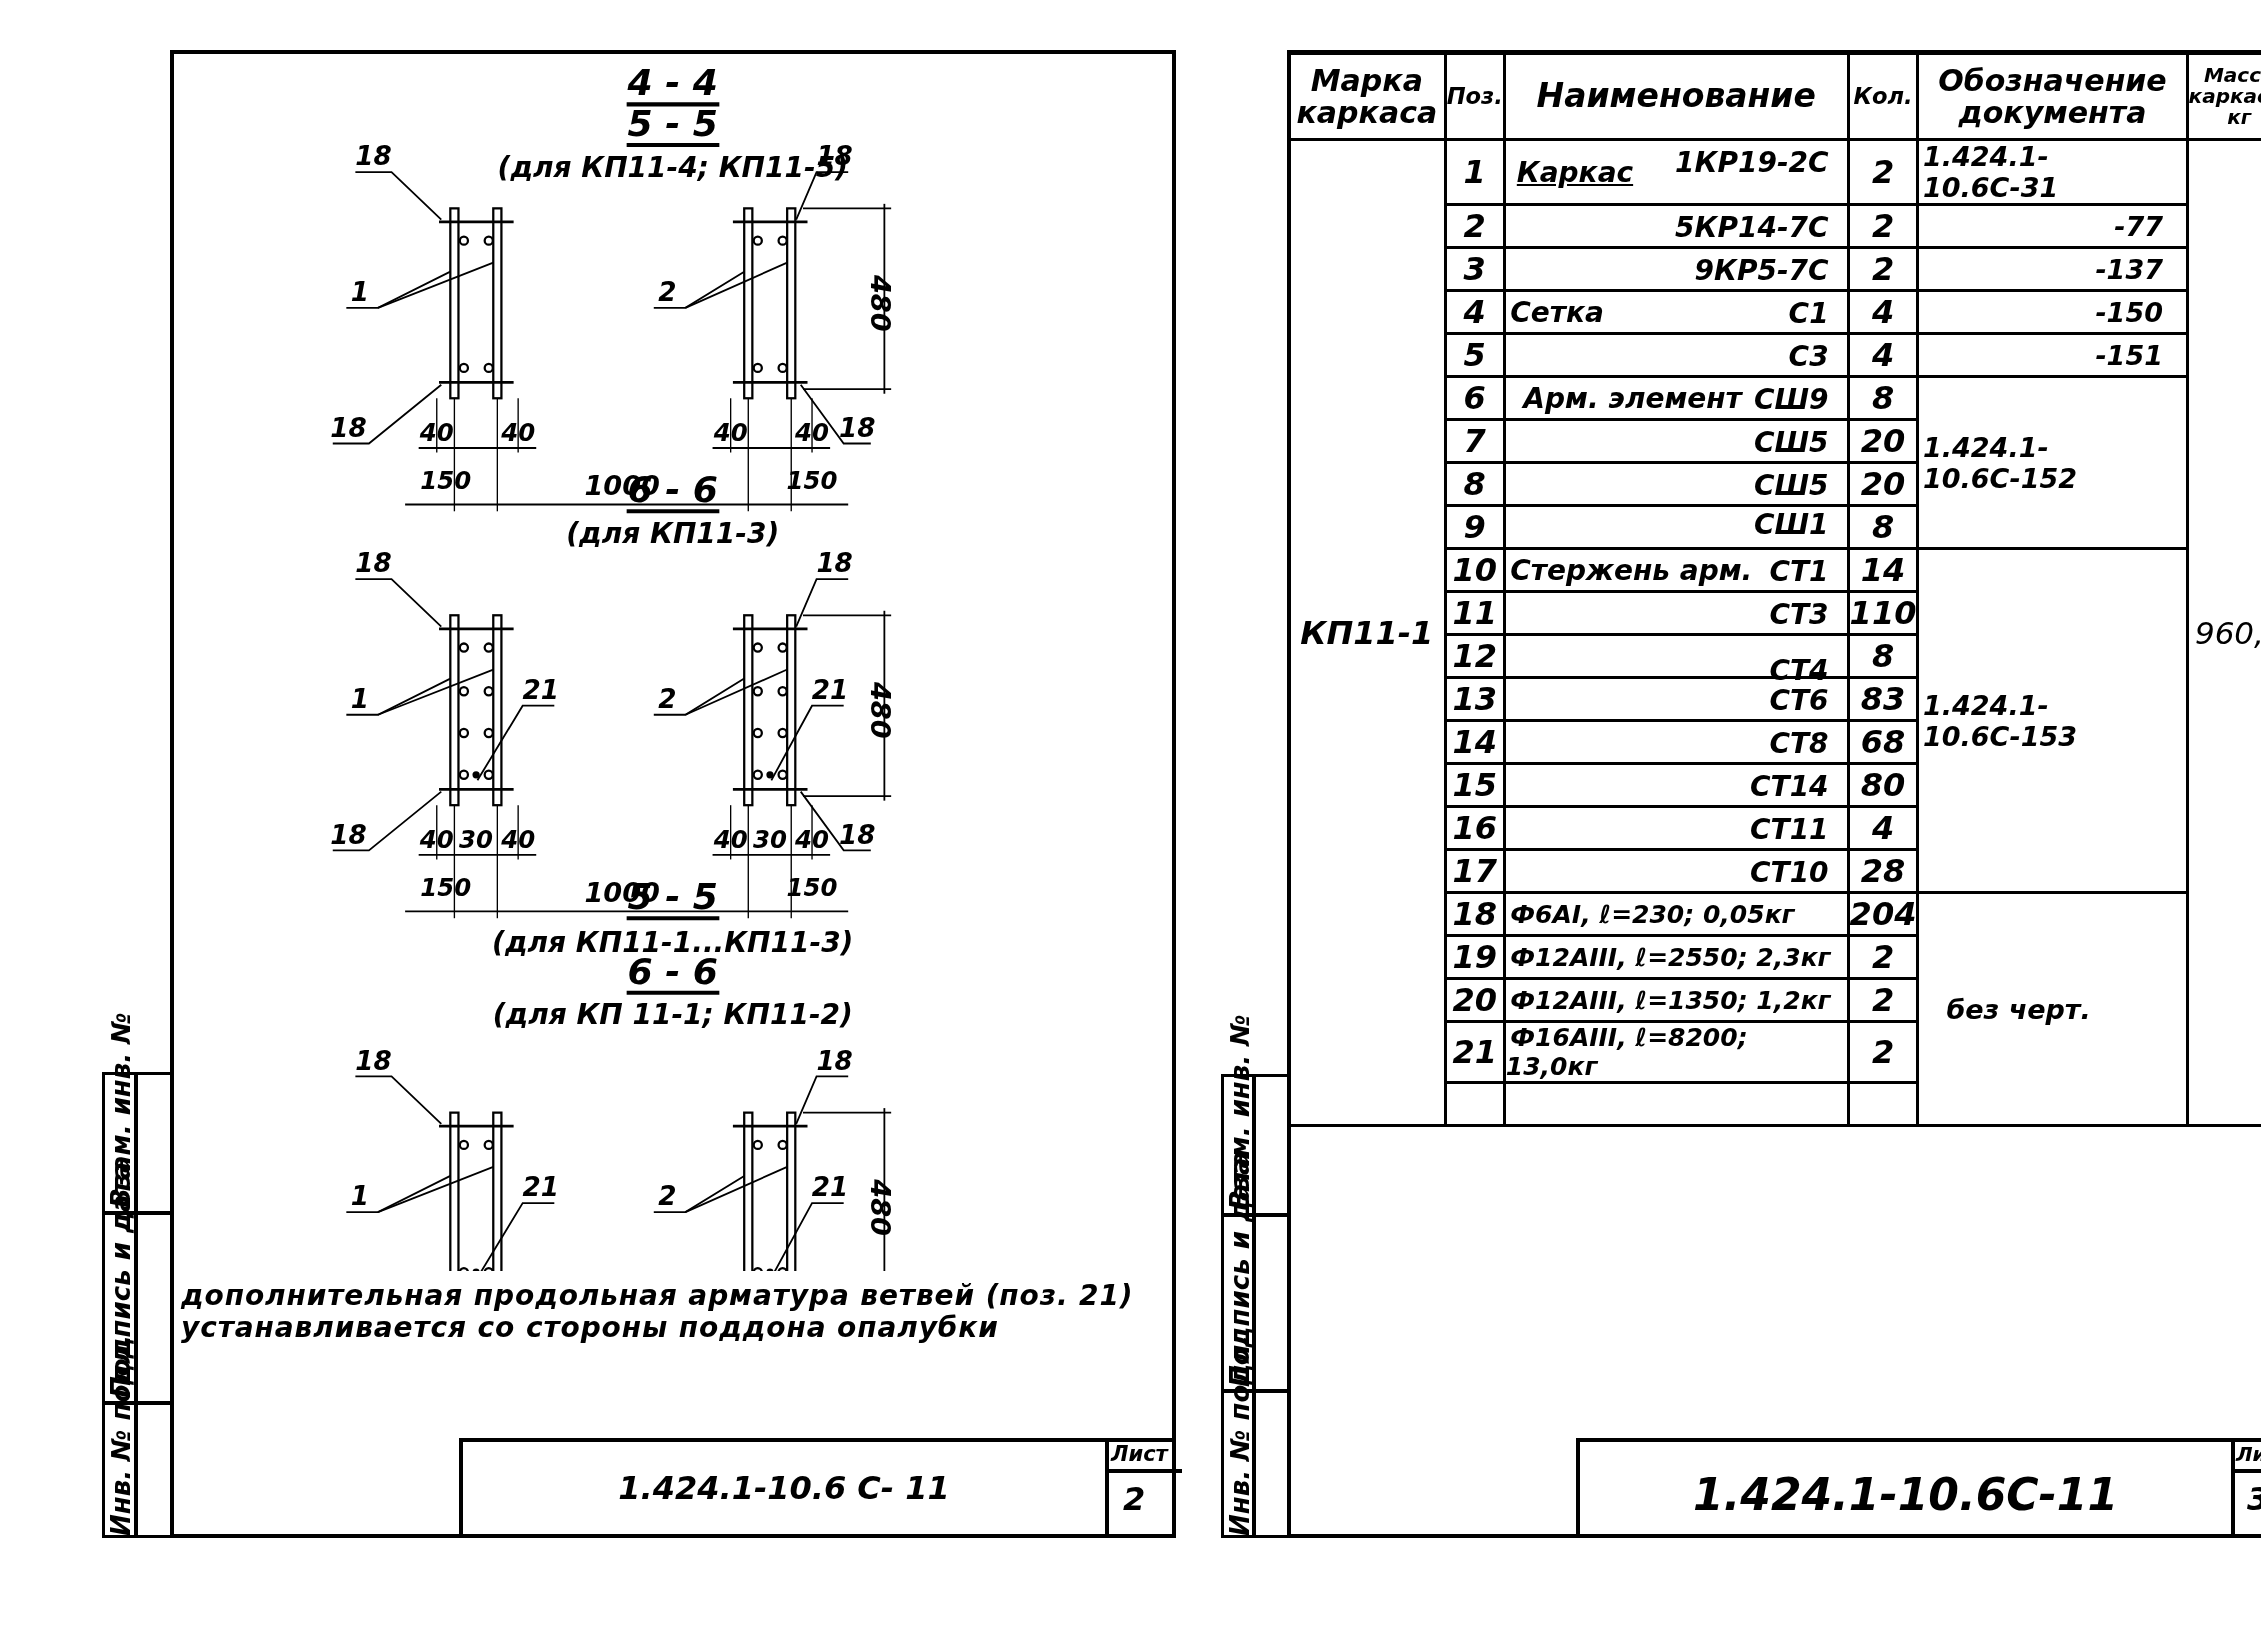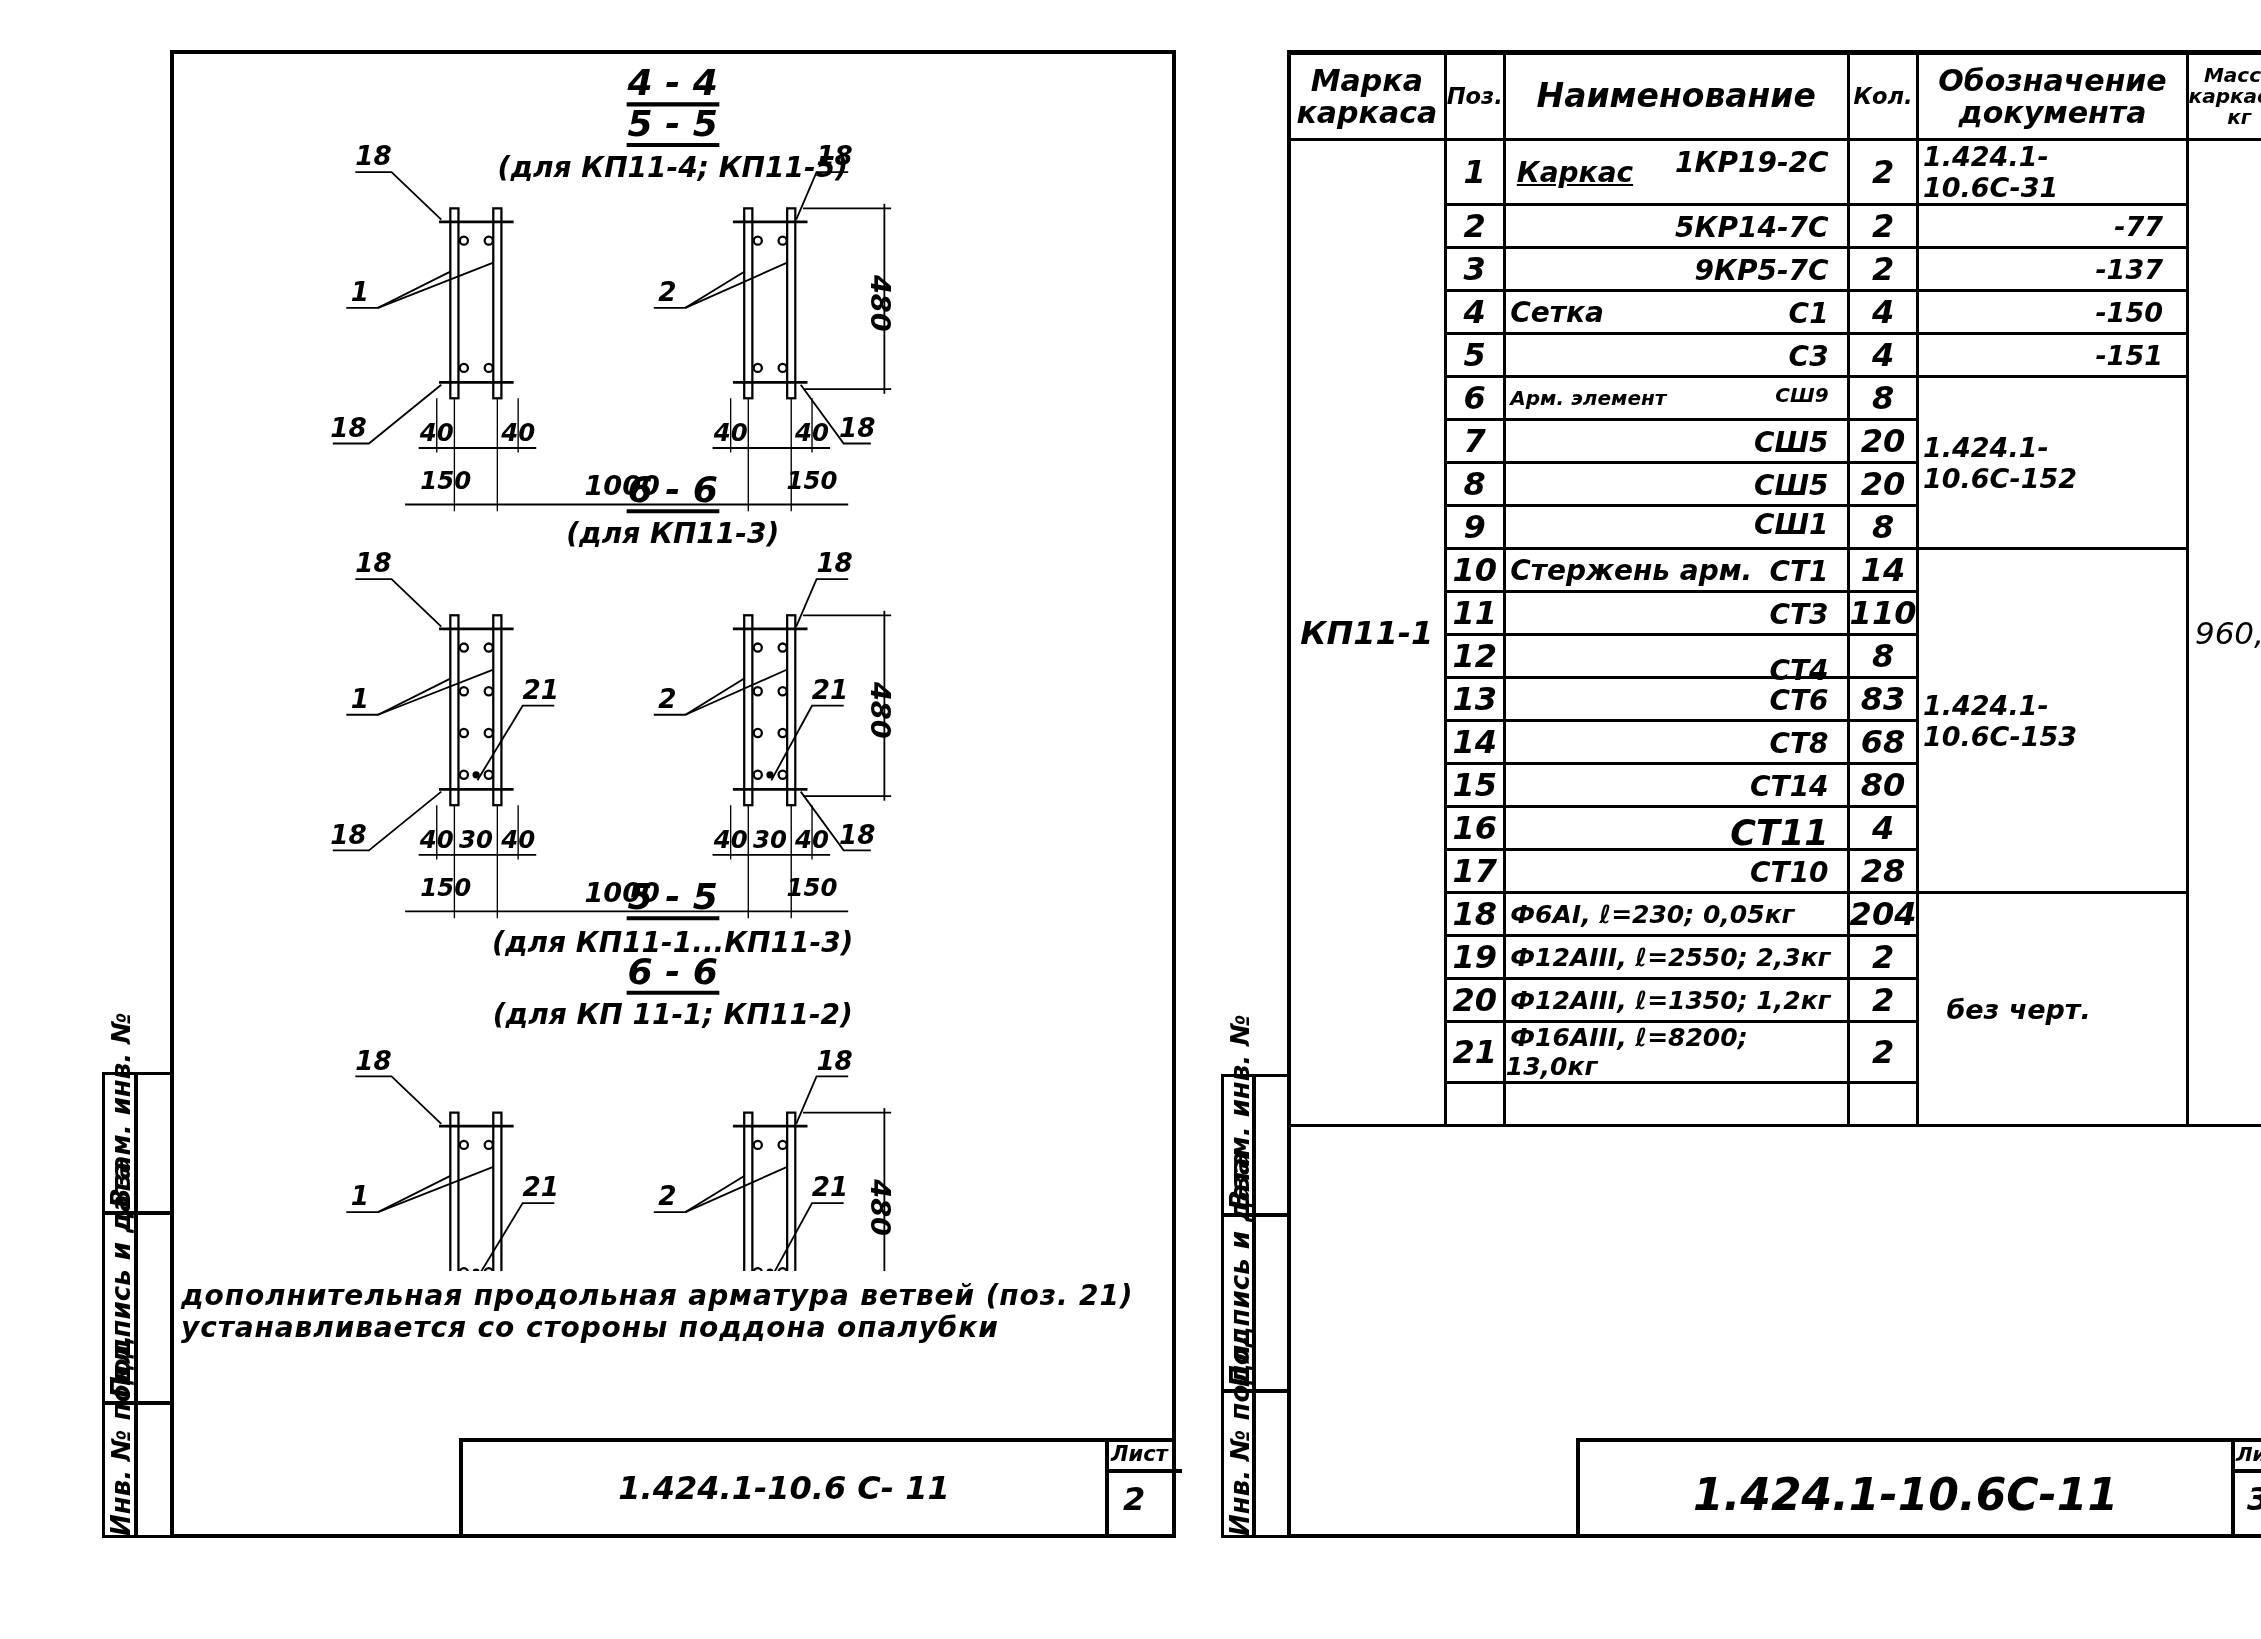--- a/index.html
+++ b/index.html
@@ -319,21 +319,21 @@
           <td rowspan="1" style="font-size: 27px; text-align: right; padding-left: 3.6px; padding-right: 22.6px;">-150</td>
         </tr>
         <tr style="height: 43px;">
           <td class="center">5</td>
           <td style="position: relative; font-size: 28px;"><span style="padding-left: 4.5px;"></span><span style="position: absolute; right: 18px; top: 5.4px;">С3</span></td>
           <td class="center">4</td>
           <td rowspan="1" style="font-size: 27px; text-align: right; padding-left: 3.6px; padding-right: 22.6px;">-151</td>
         </tr>
         <tr style="height: 43px;">
           <td class="center">6</td>
-          <td style="position: relative; font-size: 20px;"><span style="padding-left: 4.5px;">Арм. элемент</span><span style="position: absolute; right: 18px; top: 5.4px;">СШ9</span></td>
+          <td style="position: relative; font-size: 28px; padding-left: 13px;"><span style="padding-left: 4.5px;">Арм. элемент</span><span style="position: absolute; right: 18px; top: 5.4px;">СШ9</span></td>
           <td class="center">8</td>
           <td rowspan="4" style="font-size: 27px; text-align: left; padding-left: 3.6px; padding-right: 22.6px;">1.424.1-10.6С-152</td>
         </tr>
         <tr style="height: 43px;">
           <td class="center">7</td>
           <td style="position: relative; font-size: 28px;"><span style="padding-left: 4.5px;"></span><span style="position: absolute; right: 18px; top: 5.4px;">СШ5</span></td>
           <td class="center">20</td>
         </tr>
         <tr style="height: 43px;">
           <td class="center">8</td>
@@ -371,21 +371,21 @@
           <td style="position: relative; font-size: 28px;"><span style="padding-left: 4.5px;"></span><span style="position: absolute; right: 18px; top: 5.4px;">СТ8</span></td>
           <td class="center">68</td>
         </tr>
         <tr style="height: 43px;">
           <td class="center">15</td>
           <td style="position: relative; font-size: 28px;"><span style="padding-left: 4.5px;"></span><span style="position: absolute; right: 18px; top: 5.4px;">СТ14</span></td>
           <td class="center">80</td>
         </tr>
         <tr style="height: 43px;">
           <td class="center">16</td>
-          <td style="position: relative; font-size: 35px;"><span style="padding-left: 4.5px;"></span><span style="position: absolute; right: 18px; top: 5.4px;">СТ11</span></td>
+          <td style="position: relative; font-size: 28px;"><span style="padding-left: 4.5px;"></span><span style="position: absolute; right: 18px; top: 5.4px;">СТ11</span></td>
           <td class="center">4</td>
         </tr>
         <tr style="height: 43px;">
           <td class="center">17</td>
           <td style="position: relative; font-size: 28px;"><span style="padding-left: 4.5px;"></span><span style="position: absolute; right: 18px; top: 5.4px;">СТ10</span></td>
           <td class="center">28</td>
         </tr>
         <tr style="height: 43px;">
           <td class="center">18</td>
           <td style="position: relative; font-size: 25px;"><span style="padding-left: 4.5px;">Ф6АI, ℓ=230; 0,05кг</span><span style="position: absolute; right: 18px; top: 5.4px;"></span></td>

